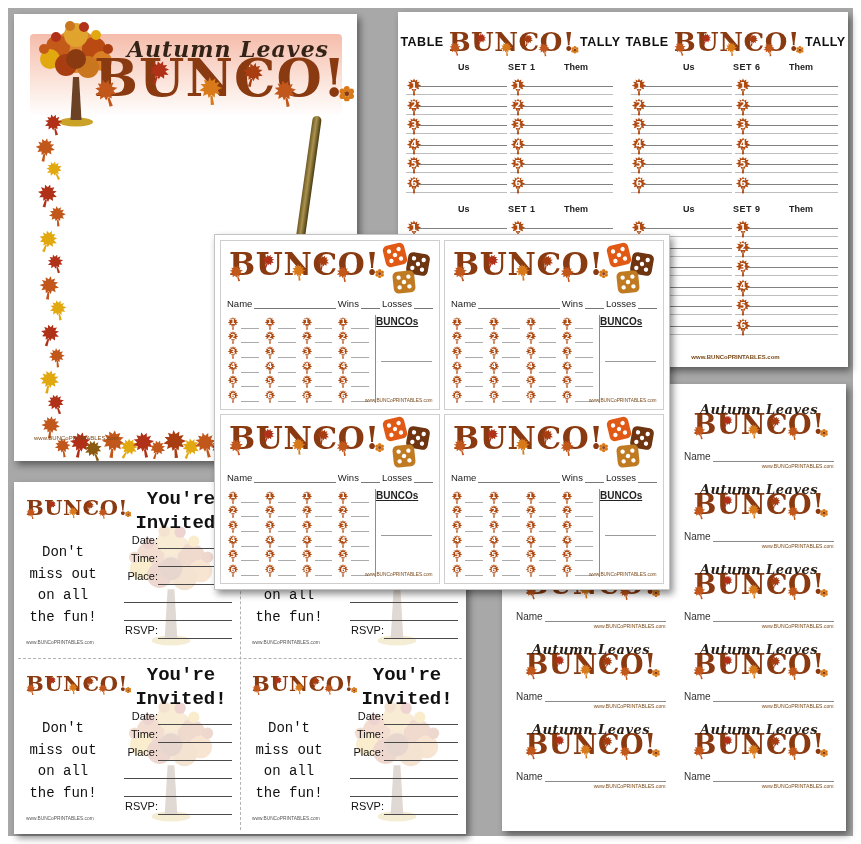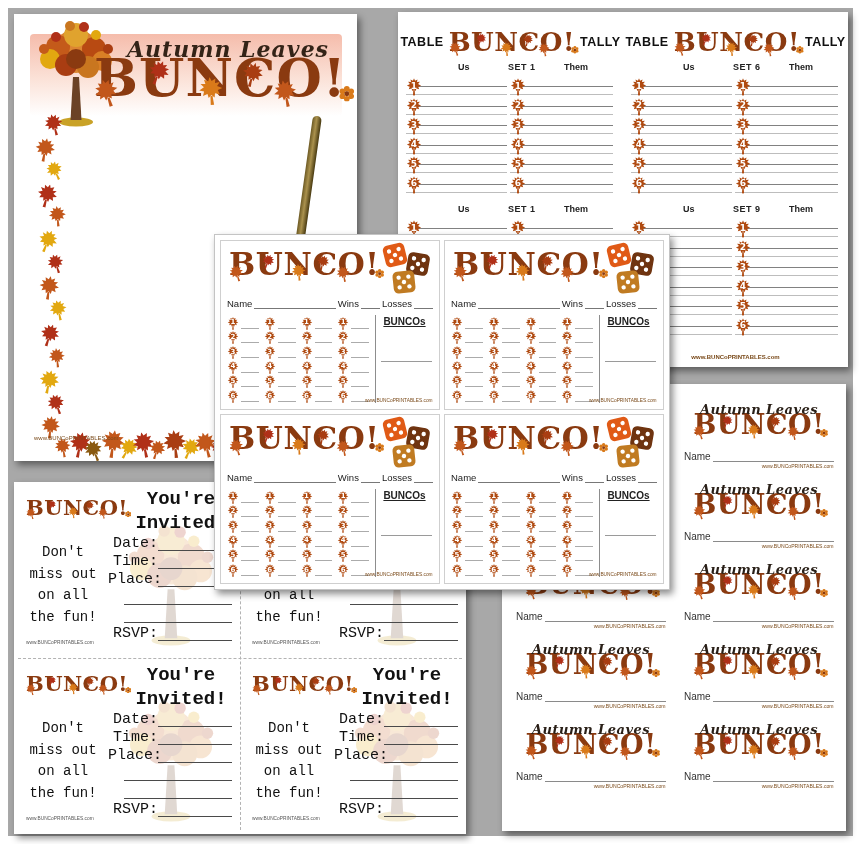--- a/index.html
+++ b/index.html
@@ -84,41 +84,41 @@
   .wl{border-bottom:1px solid #777;height:10px;}
   .name-line{flex:1;}
   .short{width:19px;flex:none;}
   .sc-body{display:flex;margin-top:6px;height:88px;}
   .sc-grid{display:grid;grid-template-columns:repeat(4,1fr);grid-auto-rows:1fr;
            flex:0 0 142px;column-gap:5px;}
   .sc-cell{display:flex;align-items:flex-end;}
   .sc-cell .leafwrap{width:12px;height:13px;font-size:7px;margin:0 2px 0 0;}
   .sc-cell .cell-line{flex:1;border-bottom:1px solid #ababab;margin-bottom:1px;}
   .sc-right{flex:1;border-left:1px solid #8d8d8d;margin-left:6px;position:relative;padding-top:1px;}
-  .buncos-label{display:block;text-align:center;font-weight:bold;font-size:10px;
+  .buncos-label{display:block;text-align:left;font-weight:bold;font-size:10px;
                 text-decoration:underline;color:#222;}
   .buncos-line{position:absolute;left:5px;right:1px;top:46px;border-top:1px solid #9a9a9a;}
   .sc-url{position:absolute;right:0;bottom:0;transform:scale(.8);transform-origin:right bottom;}
 
   
   .page-invites{left:14px;top:482px;width:452px;height:352px;z-index:2;}
   .inv-vline{position:absolute;left:226px;top:4px;bottom:4px;border-left:1px dashed #b3b3b3;}
   .inv-hline{position:absolute;top:176px;left:4px;right:4px;border-top:1px dashed #b3b3b3;}
   .inv-card{position:absolute;width:226px;height:176px;}
   .inv-bunco{position:absolute;left:12px;top:15px;}
   .bunco-inv{font-size:21px;}
   .inv-headline{position:absolute;left:115px;top:6px;width:104px;text-align:center;
                 font-family:"Liberation Mono",monospace;font-weight:bold;font-size:19px;
                 line-height:1.25;color:#111;}
   .inv-tree{position:absolute;left:100px;top:40px;width:114px;height:132px;opacity:.2;}
   .inv-tagline{position:absolute;left:5px;top:60px;width:88px;text-align:center;
                font-family:"Liberation Mono",monospace;font-size:14px;line-height:1.55;color:#111;}
   .inv-fields{position:absolute;left:94px;top:52px;width:124px;}
-  .inv-frow{display:flex;align-items:center;height:18px;
-            font-family:Liberation Mono, monospace;font-size:15px;color:#111;}
+  .inv-frow{display:flex;align-items:flex-start;height:18px;
+            font-family:Liberation Sans, sans-serif;font-size:11px;color:#111;}
   .inv-frow .flabel{flex:none;width:50px;text-align:right;}
   .inv-frow .fline{flex:1;border-bottom:1px solid #4a4a4a;height:14px;}
   .inv-frow.blank .flabel{width:16px;}
   .inv-url{position:absolute;left:12px;bottom:13px;color:#555;transform:scale(.8);
            transform-origin:left bottom;}
 
   
   .page-nametags{left:502px;top:384px;width:344px;height:447px;z-index:2;
                  padding:18px 10px 0 12px;box-sizing:border-box;}
   .nt-grid{display:grid;grid-template-columns:1fr 1fr;column-gap:14px;row-gap:9px;}

